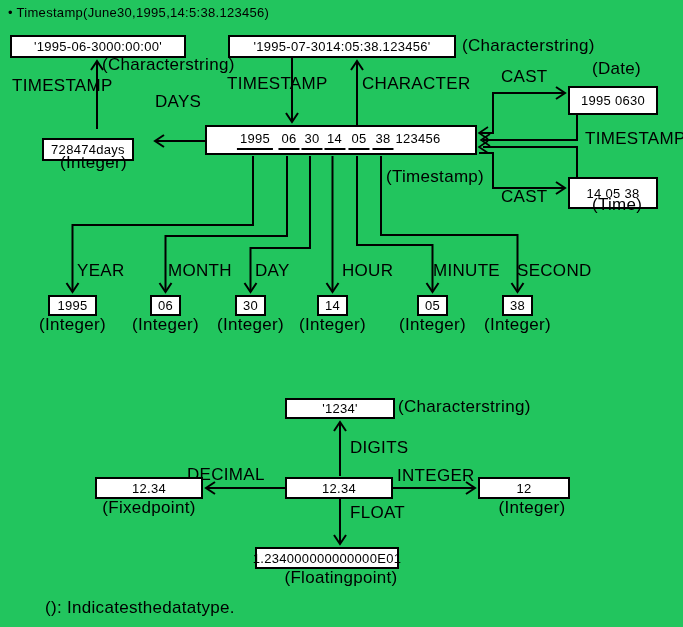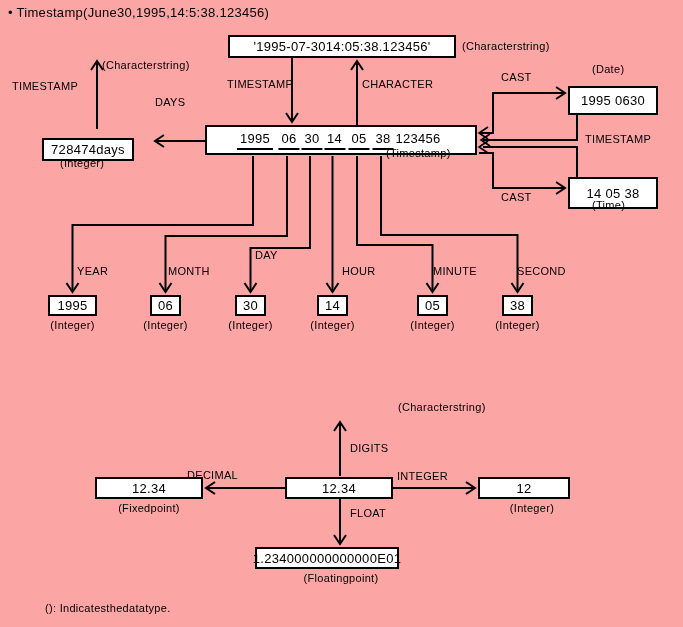--- a/index.html
+++ b/index.html
@@ -1,27 +1,27 @@
 <!DOCTYPE html>
 <html><head>
 <meta charset="utf-8">
 <style>
   html,body{margin:0;padding:0;background:#fff;}
   .canvas{
-    position:relative;width:683px;height:627px;background:#fca5a5;
+    position:relative;width:683px;height:627px;background:#22c55e;
     font-family:"Liberation Sans", sans-serif;color:#000;
     letter-spacing:0.3px;overflow:hidden;
   }
   .wires{position:absolute;left:0;top:0;width:683px;height:627px;}
   .box{
     position:absolute;box-sizing:border-box;border:2px solid #000;background:#fff;
     display:flex;align-items:center;justify-content:center;
     font-size:13px;white-space:nowrap;
   }
-  .lbl{position:absolute;font-size:11px;white-space:nowrap;line-height:14px;}
+  .lbl{position:absolute;font-size:17px;white-space:nowrap;line-height:14px;}
   .c{transform:translateX(-50%);}
   .bullet{font-size:13px;}
   .grp{position:absolute;top:4px;transform:translateX(-50%);white-space:nowrap;font-size:13px;}
   .u{border-bottom:2px solid #000;padding:0 3px 2px 3px;}
 </style>
 </head>
 <body>
 
 <div class="canvas">
 
@@ -51,73 +51,75 @@
     <path d="M381,156 V235 H517.5 V292" fill="none" stroke="#000" stroke-width="2" marker-end="url(#arr)"></path>
 
     <path d="M340,476 V422" fill="none" stroke="#000" stroke-width="2" marker-end="url(#arr)"></path>
     <path d="M285,488 H206" fill="none" stroke="#000" stroke-width="2" marker-end="url(#arr)"></path>
     <path d="M393,488 H475" fill="none" stroke="#000" stroke-width="2" marker-end="url(#arr)"></path>
     <path d="M340,499 V544" fill="none" stroke="#000" stroke-width="2" marker-end="url(#arr)"></path>
   </svg>
 
   <span class="lbl bullet" style="left:8px;top:6px">• Timestamp(June30,1995,14:5:38.123456)</span>
 
+  <div class="box" style="left:10px;top:35px;width:176px;height:23px">'1995-06-3000:00:00'</div>
   <span class="lbl" style="left:102px;top:58px">(Characterstring)</span>
 
   <div class="box" style="left:228px;top:35px;width:228px;height:23px">'1995-07-3014:05:38.123456'</div>
   <span class="lbl" style="left:462px;top:39px">(Characterstring)</span>
 
   <div class="box" style="left:42px;top:138px;width:92px;height:23px">728474days</div>
   <span class="lbl" style="left:60px;top:156px">(Integer)</span>
 
   <div class="box" style="left:205px;top:125px;width:272px;height:30px">
     <span class="grp u" style="left:48px">1995</span>
     <span class="grp u" style="left:82px">06</span>
     <span class="grp u" style="left:105px">30</span>
     <span class="grp u" style="left:127.5px">14</span>
     <span class="grp u" style="left:152px">05</span>
     <span class="grp u" style="left:176px">38</span>
     <span class="grp" style="left:211px">123456</span>
   </div>
-  <span class="lbl" style="left:386px;top:146px">(Timestamp)</span>
+  <span class="lbl" style="left:386px;top:170px">(Timestamp)</span>
 
   <span class="lbl" style="left:592px;top:62px">(Date)</span>
   <div class="box" style="left:568px;top:86px;width:90px;height:29px">1995 0630</div>
   <div class="box" style="left:568px;top:177px;width:90px;height:32px">14 05 38</div>
   <span class="lbl" style="left:592px;top:198px">(Time)</span>
 
   <span class="lbl" style="left:12px;top:79px">TIMESTAMP</span>
   <span class="lbl" style="left:155px;top:95px">DAYS</span>
   <span class="lbl" style="left:227px;top:77px">TIMESTAMP</span>
   <span class="lbl" style="left:362px;top:77px">CHARACTER</span>
   <span class="lbl" style="left:501px;top:70px">CAST</span>
   <span class="lbl" style="left:585px;top:132px">TIMESTAMP</span>
   <span class="lbl" style="left:501px;top:190px">CAST</span>
 
   <span class="lbl" style="left:77px;top:264px">YEAR</span>
   <span class="lbl" style="left:168px;top:264px">MONTH</span>
-  <span class="lbl" style="left:255px;top:248px">DAY</span>
+  <span class="lbl" style="left:255px;top:264px">DAY</span>
   <span class="lbl" style="left:342px;top:264px">HOUR</span>
   <span class="lbl" style="left:433px;top:264px">MINUTE</span>
   <span class="lbl" style="left:517px;top:264px">SECOND</span>
 
   <div class="box" style="left:48px;top:295px;width:49px;height:21px">1995</div>
   <div class="box" style="left:150px;top:295px;width:31px;height:21px">06</div>
   <div class="box" style="left:235px;top:295px;width:31px;height:21px">30</div>
   <div class="box" style="left:317px;top:295px;width:31px;height:21px">14</div>
   <div class="box" style="left:417px;top:295px;width:31px;height:21px">05</div>
   <div class="box" style="left:502px;top:295px;width:31px;height:21px">38</div>
 
   <span class="lbl c" style="left:72.5px;top:318px">(Integer)</span>
   <span class="lbl c" style="left:165.5px;top:318px">(Integer)</span>
   <span class="lbl c" style="left:250.5px;top:318px">(Integer)</span>
   <span class="lbl c" style="left:332.5px;top:318px">(Integer)</span>
   <span class="lbl c" style="left:432.5px;top:318px">(Integer)</span>
   <span class="lbl c" style="left:517.5px;top:318px">(Integer)</span>
 
+  <div class="box" style="left:285px;top:398px;width:110px;height:21px">'1234'</div>
   <span class="lbl" style="left:398px;top:400px">(Characterstring)</span>
 
   <span class="lbl" style="left:350px;top:441px">DIGITS</span>
   <span class="lbl" style="left:187px;top:468px">DECIMAL</span>
   <span class="lbl" style="left:397px;top:469px">INTEGER</span>
   <span class="lbl" style="left:350px;top:506px">FLOAT</span>
 
   <div class="box" style="left:95px;top:477px;width:108px;height:22px">12.34</div>
   <span class="lbl c" style="left:149px;top:501px">(Fixedpoint)</span>
 

